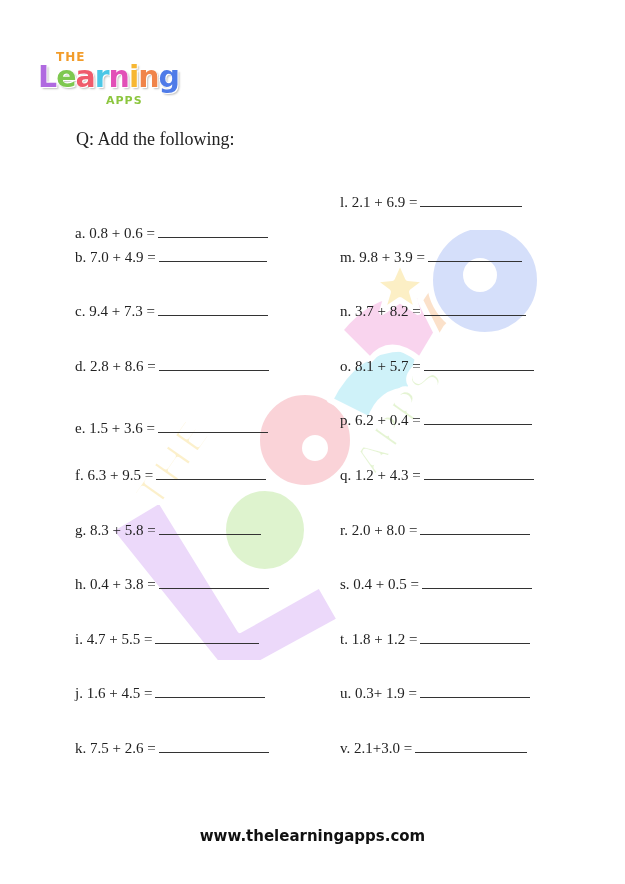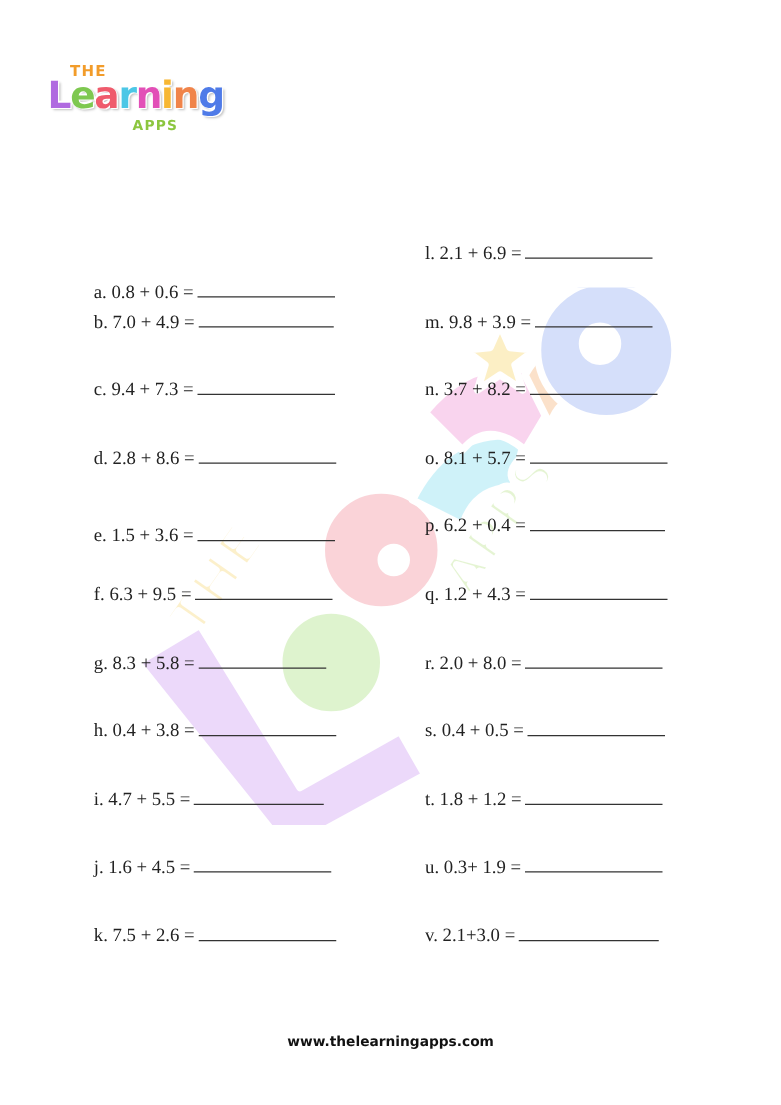--- a/index.html
+++ b/index.html
@@ -17,21 +17,21 @@
   .title { position:absolute; left:272px; top:52px; font-family:"DejaVu Sans", sans-serif; font-size:33px;
            font-weight:bold; color:#111; letter-spacing:0.5px; }
   .question { position:absolute; left:76px; top:129px; font-size:18px; color:#222; }
   .watermark { position:absolute; left:90px; top:230px; width:460px; height:430px; opacity:0.32; pointer-events:none; }
   .col { position:absolute; top:192px; }
   .col.left { left:75px; }
   .col.right { left:340px; }
   .row { position:absolute; white-space:nowrap; font-size:15px; color:#222; height:20px; line-height:20px; }
   .row .blank { display:inline-block; border-bottom:1px solid #333; height:14px; vertical-align:baseline; margin-left:3px; }
   .footer { position:absolute; left:0; width:625px; top:827px; text-align:center;
-            font-family:"DejaVu Sans", sans-serif; font-weight:bold; font-size:11px; color:#111; }
+            font-family:"DejaVu Sans", sans-serif; font-weight:bold; font-size:15px; color:#111; }
 </style>
 </head>
 <body>
 
 <div class="page">
 
   <svg class="watermark" viewBox="0 0 460 430">
     <g stroke="#ffffff" stroke-width="6" stroke-linejoin="round">
 
       <path d="M20 300 L70 270 L150 400 L230 355 L250 390 L140 450 Z" fill="#c58af0"></path>
@@ -58,20 +58,21 @@
     </g>
   </svg>
 
   <div class="logo">
     <span class="the" style="color:#f29c2a;">THE</span>
     <span class="word" id="logo-word"><span style="color: rgb(176, 106, 224);">L</span><span style="color: rgb(126, 200, 80);">e</span><span style="color: rgb(239, 91, 108);">a</span><span style="color: rgb(76, 199, 230);">r</span><span style="color: rgb(226, 79, 183);">n</span><span style="color: rgb(247, 183, 51);">i</span><span style="color: rgb(240, 132, 74);">n</span><span style="color: rgb(79, 123, 232);">g</span></span>
     <span class="apps" style="color:#8cc63f;">APPS</span>
   </div>
 
 
+  <div class="question">Q: Add the following:</div>
 
   <div class="col left" id="col-left">
       <div class="row" style="top: 0px; margin-top: 31px;"><span>a.</span> <span>0.8 + 0.6 =</span><span class="blank" style="width: 110px;"></span></div>
       <div class="row" style="top: 54.6px;"><span>b.</span> <span>7.0 + 4.9 =</span><span class="blank" style="width: 108px;"></span></div>
       <div class="row" style="top: 109.2px;"><span>c.</span> <span>9.4 + 7.3 =</span><span class="blank" style="width: 110px;"></span></div>
       <div class="row" style="top: 163.8px;"><span>d.</span> <span>2.8 + 8.6 =</span><span class="blank" style="width: 110px;"></span></div>
       <div class="row" style="top: 226px;"><span>e.</span> <span>1.5 + 3.6 =</span><span class="blank" style="width: 110px;"></span></div>
       <div class="row" style="top: 273px;"><span>f.</span> <span>6.3 + 9.5 =</span><span class="blank" style="width: 110px;"></span></div>
       <div class="row" style="top: 327.6px;"><span>g.</span> <span>8.3 + 5.8 =</span><span class="blank" style="width: 102px;"></span></div>
       <div class="row" style="top: 382.2px;"><span>h.</span> <span>0.4 + 3.8 =</span><span class="blank" style="width: 110px;"></span></div>

